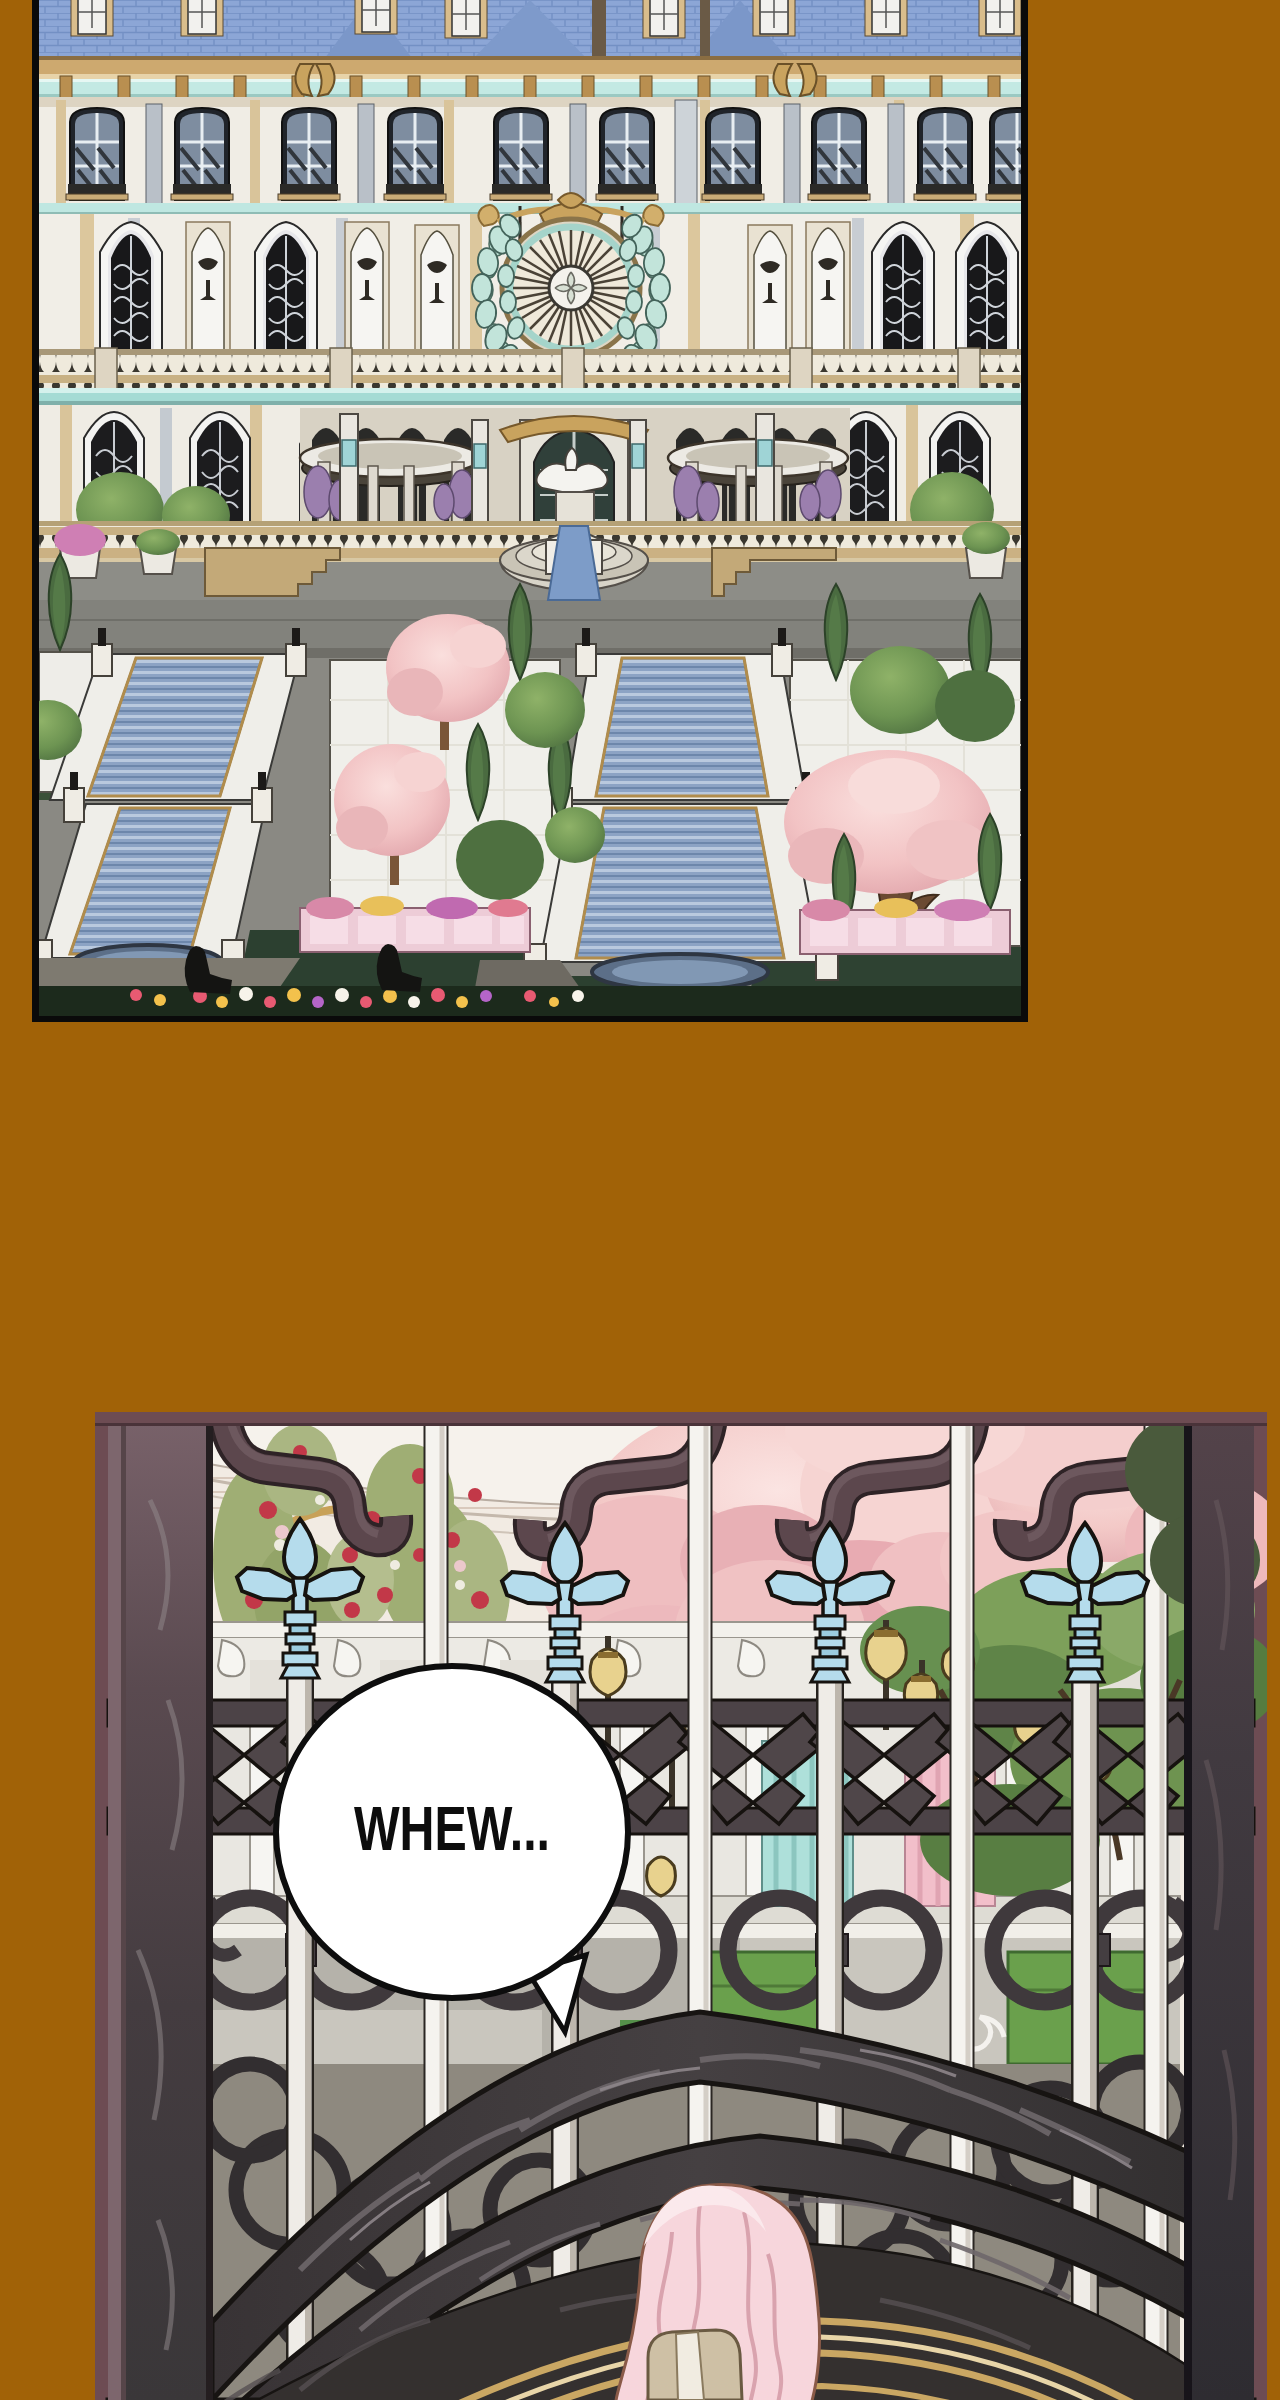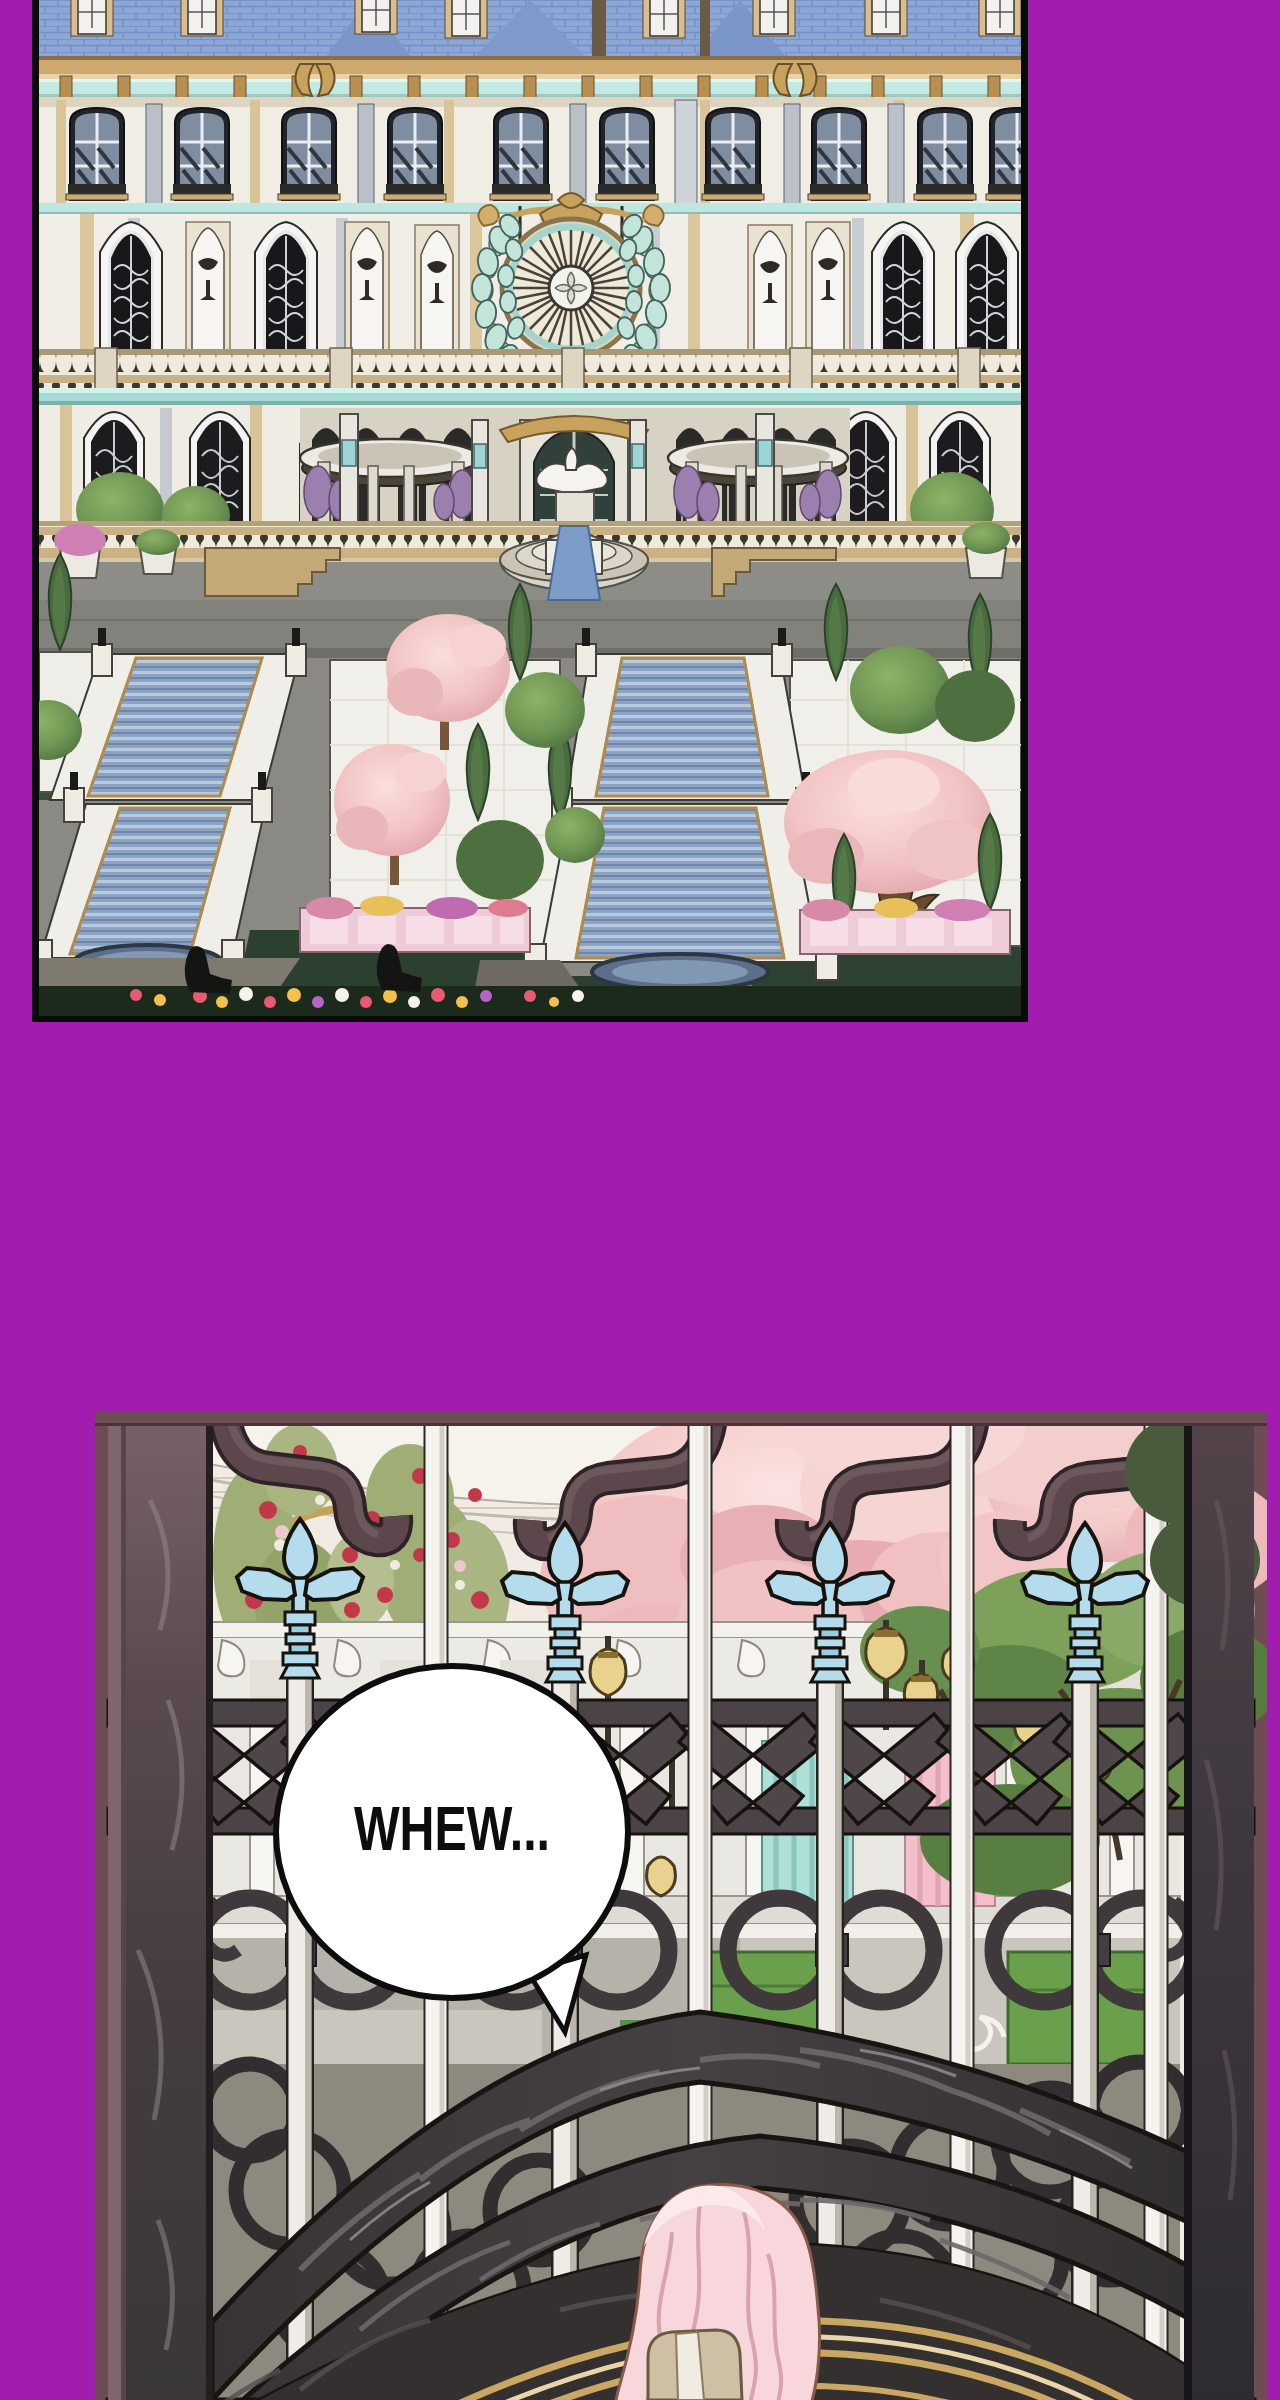--- a/index.html
+++ b/index.html
@@ -1,16 +1,16 @@
 <!DOCTYPE html>
 <html><head>
 <meta charset="utf-8">
 <style>
 html,body{margin:0;padding:0;background:#ffffff;}
-#page{position:relative;width:1280px;height:2400px;background:#a21caf;overflow:hidden;font-family:"Liberation Sans",sans-serif;}
+#page{position:relative;width:1280px;height:2400px;background:#a16207;overflow:hidden;font-family:"Liberation Sans",sans-serif;}
 svg{display:block;}
 </style>
 </head>
 <body>
 <div id="page">
 <svg width="1280" height="2400" viewBox="0 0 1280 2400">
 <defs>
 <clipPath id="panel1clip">
           <rect x="39" y="0" width="982" height="1016"></rect>
         </clipPath>

